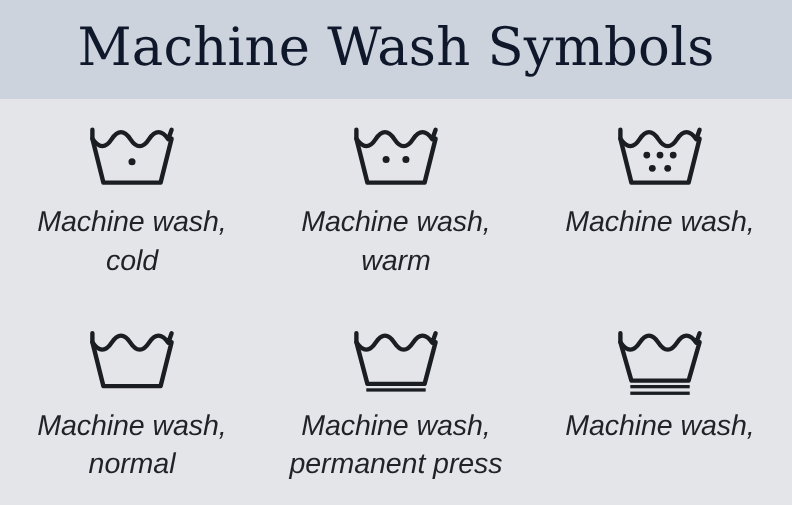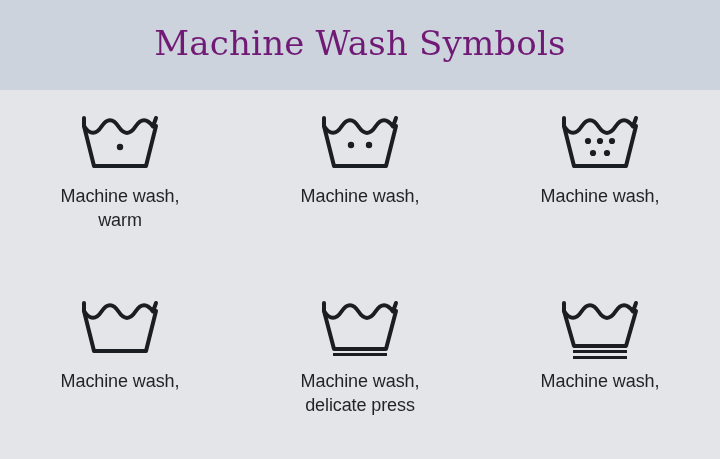--- a/index.html
+++ b/index.html
@@ -29,24 +29,24 @@
     top: 0;
     width: 720px;
     height: 90px;
     background: #ccd3dc;
     display: flex;
     align-items: center;
     justify-content: center;
   }
   .page-title {
     font-family: "DejaVu Serif", "Liberation Serif", serif;
-    font-size: 34px;
+    font-size: 48px;
     font-weight: 400;
     letter-spacing: 0.2px;
-    color: #701a75;
+    color: #0f172a;
     line-height: 1;
     margin: 0;
     padding: 0 0 4px 0;
     white-space: nowrap;
   }
 
   
   .symbol-grid {
     position: absolute;
     left: 0;
@@ -68,24 +68,25 @@
   .symbol-art {
     width: 86px;
     height: 62px;
     display: block;
   }
   .symbol-label {
     margin-top: 10px;
     text-align: center;
     color: #1f2328;
     font-family: "Liberation Sans", sans-serif;
-    font-size: 18px;
+    font-size: 26px;
     font-weight: 400;
     line-height: 1.35;
     letter-spacing: -0.1px;
+    font-style: italic;
   }
   .symbol-label .label-line {
     display: block;
   }
 </style>
 </head>
 <body>
 
 <div id="page">
 
@@ -98,35 +99,36 @@
     <div class="symbol-cell">
       <svg class="symbol-art" viewBox="0 0 86 62" aria-hidden="true">
         <g fill="none" stroke="#1a1d22" stroke-width="4" stroke-linecap="round" stroke-linejoin="round">
           <path d="M7 6 L7 14 C13 23 19 23 24.5 14.5 C30 6 36 6 41.5 14.5 C47 23 53 23 58.5 14.5 C64 6 70 6 76 14.5 L79 6"></path>
           <path d="M7 14 L17 54 L69 54 L79 14"></path>
         </g>
         <circle cx="43" cy="35" r="3.2" fill="#1a1d22"></circle>
       </svg>
       <div class="symbol-label">
         <span class="label-line">Machine wash,</span>
-        <span class="label-line">warm</span>
+        <span class="label-line">cold</span>
       </div>
     </div>
 
     <div class="symbol-cell">
       <svg class="symbol-art" viewBox="0 0 86 62" aria-hidden="true">
         <g fill="none" stroke="#1a1d22" stroke-width="4" stroke-linecap="round" stroke-linejoin="round">
           <path d="M7 6 L7 14 C13 23 19 23 24.5 14.5 C30 6 36 6 41.5 14.5 C47 23 53 23 58.5 14.5 C64 6 70 6 76 14.5 L79 6"></path>
           <path d="M7 14 L17 54 L69 54 L79 14"></path>
         </g>
         <circle cx="34" cy="33" r="3.2" fill="#1a1d22"></circle>
         <circle cx="52" cy="33" r="3.2" fill="#1a1d22"></circle>
       </svg>
       <div class="symbol-label">
         <span class="label-line">Machine wash,</span>
+        <span class="label-line">warm</span>
       </div>
     </div>
 
     <div class="symbol-cell">
       <svg class="symbol-art" viewBox="0 0 86 62" aria-hidden="true">
         <g fill="none" stroke="#1a1d22" stroke-width="4" stroke-linecap="round" stroke-linejoin="round">
           <path d="M7 6 L7 14 C13 23 19 23 24.5 14.5 C30 6 36 6 41.5 14.5 C47 23 53 23 58.5 14.5 C64 6 70 6 76 14.5 L79 6"></path>
           <path d="M7 14 L17 54 L69 54 L79 14"></path>
         </g>
         <circle cx="31" cy="29" r="3.1" fill="#1a1d22"></circle>
@@ -142,34 +144,35 @@
 
     <div class="symbol-cell">
       <svg class="symbol-art" viewBox="0 0 86 62" aria-hidden="true">
         <g fill="none" stroke="#1a1d22" stroke-width="4" stroke-linecap="round" stroke-linejoin="round">
           <path d="M7 6 L7 14 C13 23 19 23 24.5 14.5 C30 6 36 6 41.5 14.5 C47 23 53 23 58.5 14.5 C64 6 70 6 76 14.5 L79 6"></path>
           <path d="M7 14 L17 54 L69 54 L79 14"></path>
         </g>
       </svg>
       <div class="symbol-label">
         <span class="label-line">Machine wash,</span>
+        <span class="label-line">normal</span>
       </div>
     </div>
 
     <div class="symbol-cell">
       <svg class="symbol-art" viewBox="0 0 86 62" aria-hidden="true">
         <g fill="none" stroke="#1a1d22" stroke-width="4" stroke-linecap="round" stroke-linejoin="round">
           <path d="M7 6 L7 14 C13 23 19 23 24.5 14.5 C30 6 36 6 41.5 14.5 C47 23 53 23 58.5 14.5 C64 6 70 6 76 14.5 L79 6"></path>
           <path d="M7 14 L17 52 L69 52 L79 14"></path>
         </g>
         <rect x="16" y="56" width="54" height="3" fill="#1a1d22"></rect>
       </svg>
       <div class="symbol-label">
         <span class="label-line">Machine wash,</span>
-        <span class="label-line">delicate press</span>
+        <span class="label-line">permanent press</span>
       </div>
     </div>
 
     <div class="symbol-cell">
       <svg class="symbol-art" viewBox="0 0 86 62" aria-hidden="true">
         <g fill="none" stroke="#1a1d22" stroke-width="4" stroke-linecap="round" stroke-linejoin="round">
           <path d="M7 6 L7 14 C13 23 19 23 24.5 14.5 C30 6 36 6 41.5 14.5 C47 23 53 23 58.5 14.5 C64 6 70 6 76 14.5 L79 6"></path>
           <path d="M7 14 L17 49 L69 49 L79 14"></path>
         </g>
         <rect x="16" y="53" width="54" height="3" fill="#1a1d22"></rect>

